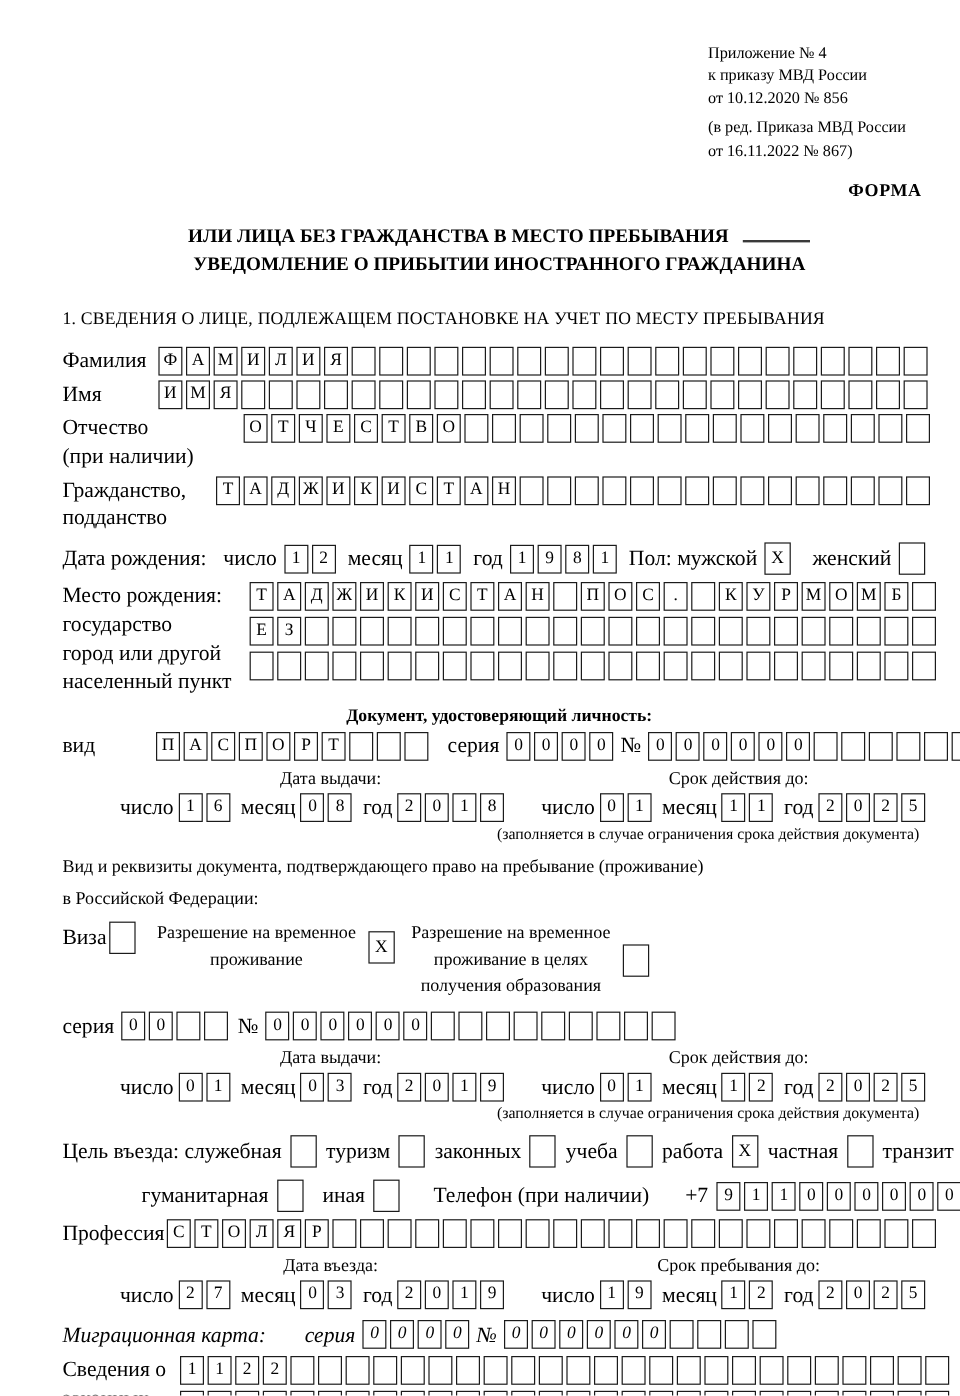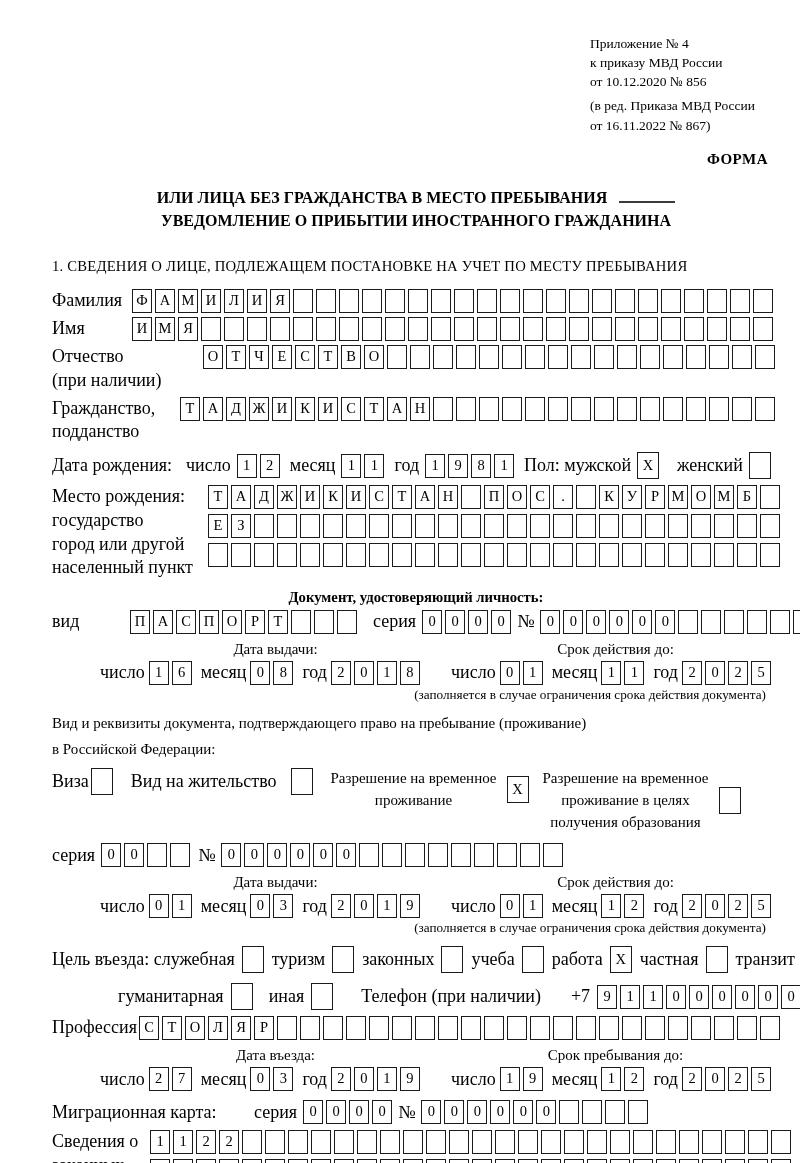--- a/index.html
+++ b/index.html
@@ -439,26 +439,20 @@
   </div>
 
   <div class="permit-row">
     <div class="permit-item">
       <span class="lbl">Виза</span>
       <span class="cells chk gap2">
           <span class="cell"></span>
         </span>
     </div>
     <div class="permit-item gap18">
-      <span class="lbl">Вид на жительство</span>
-      <span class="cells chk gap14">
-          <span class="cell"></span>
-        </span>
-    </div>
-    <div class="permit-item gap18">
       <span class="permit-label-multi">
         <div>Разрешение на временное</div>
         <div>проживание</div>
       </span>
       <span class="cells chk gap10">
           <span class="cell">X</span>
         </span>
     </div>
     <div class="permit-item gap14">
       <span class="permit-label-multi">
@@ -677,21 +671,21 @@
         <span class="cells">
             <span class="cell">2</span>
             <span class="cell">0</span>
             <span class="cell">2</span>
             <span class="cell">5</span>
           </span>
       </div>
     </div>
   </div>
 
-  <div class="inline-row" style="margin-top:9px;">
+  <div class="inline-row" style="margin-top:9px;font-style:italic;">
     <span class="lbl" style="width:196px;">Миграционная карта:</span>
     <span class="lbl">серия</span>
     <span class="cells" style="margin-right:6px;">
         <span class="cell">0</span>
         <span class="cell">0</span>
         <span class="cell">0</span>
         <span class="cell">0</span>
       </span>
     <span class="lbl">№</span>
     <span class="cells">

